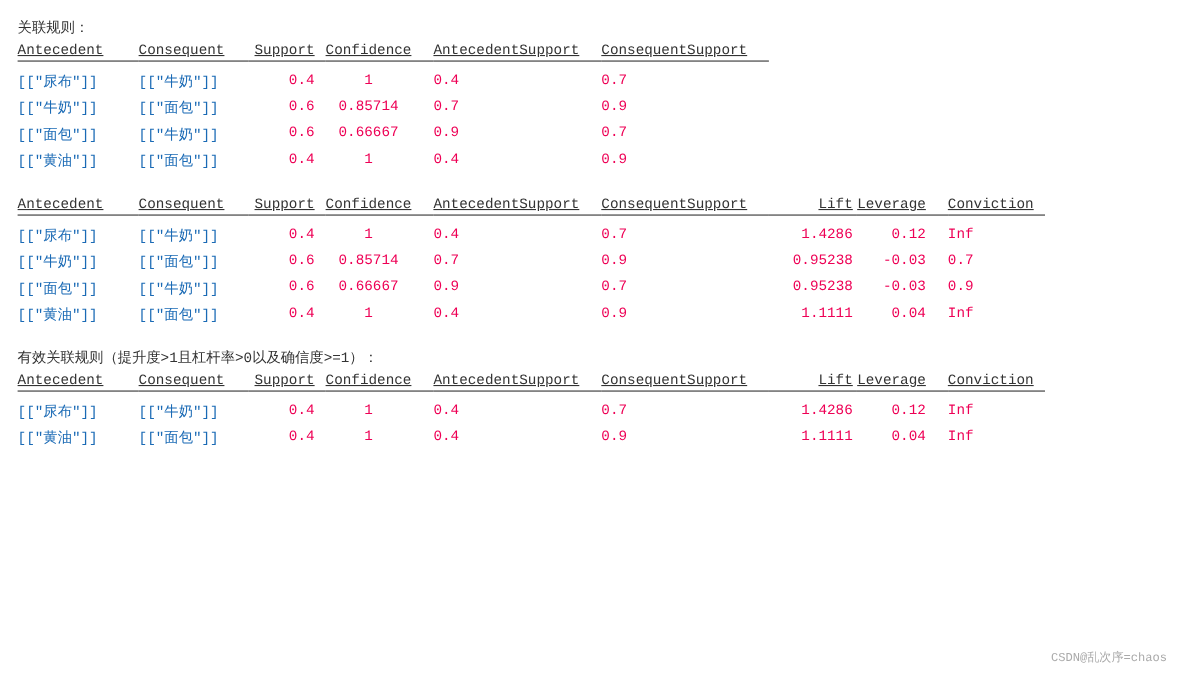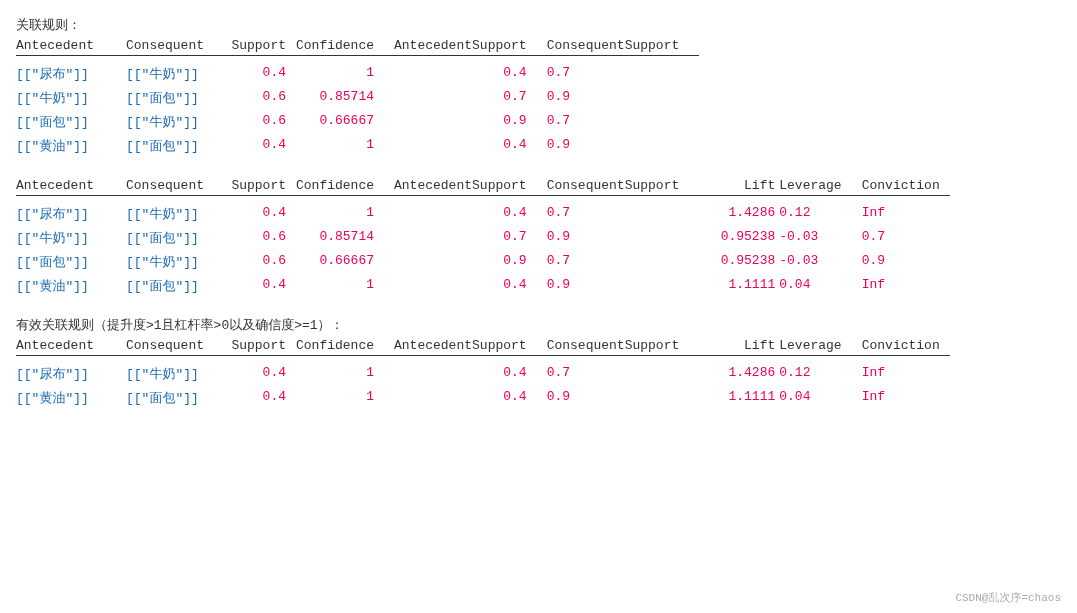--- a/index.html
+++ b/index.html
@@ -20,34 +20,35 @@
       border-collapse: collapse;
       font-size: 13px;
       margin-top: 2px;
     }
     th {
       text-align: left;
       padding: 2px 10px 2px 0;
       font-weight: normal;
       color: #333;
       white-space: nowrap;
+      text-decoration: underline;
     }
     td {
       padding: 3px 10px 3px 0;
       white-space: nowrap;
       vertical-align: top;
     }
     .col-antecedent { min-width: 110px; color: #333; }
     .col-consequent { min-width: 100px; color: #333; }
     .col-support { min-width: 70px; text-align: right; color: #e05; }
-    .col-confidence { min-width: 90px; text-align: right; padding-right: 20px; color: #e05; }
-    .col-antsup { min-width: 140px; text-align: right; padding-right: 20px; color: #e05; }
+    .col-confidence { min-width: 90px; text-align: center; padding-right: 20px; color: #e05; }
+    .col-antsup { min-width: 140px; text-align: left; padding-right: 20px; color: #e05; }
     .col-consup { min-width: 140px; text-align: left; padding-right: 20px; color: #e05; }
     .col-lift { min-width: 80px; text-align: right; padding-right: 4px; color: #e05; }
-    .col-leverage { min-width: 80px; padding-right: 20px; color: #e05; }
+    .col-leverage { min-width: 80px; text-align: right; padding-right: 20px; color: #e05; }
     .col-conviction { min-width: 80px; padding-right: 10px; color: #e05; }
     .divider-row td, .divider-row th {
       border-top: 1.5px solid #333;
       padding-top: 3px;
     }
     .header-row th {
       color: #333;
     }
     .header-text { color: #333; font-weight: normal; }
     .cell-blue { color: #1a6ab5 !important; }

